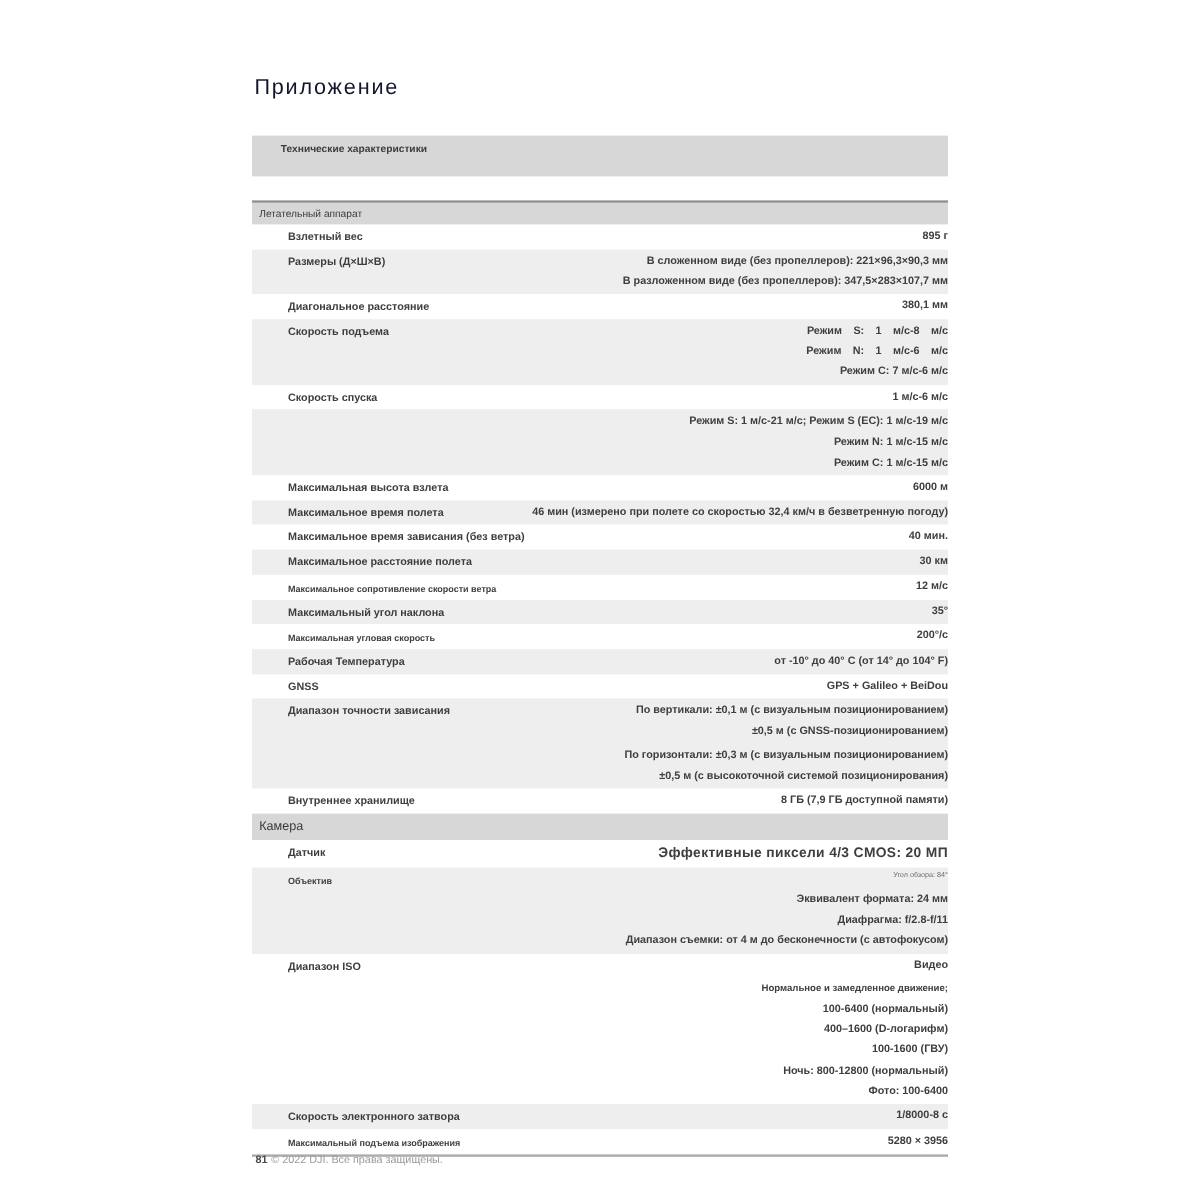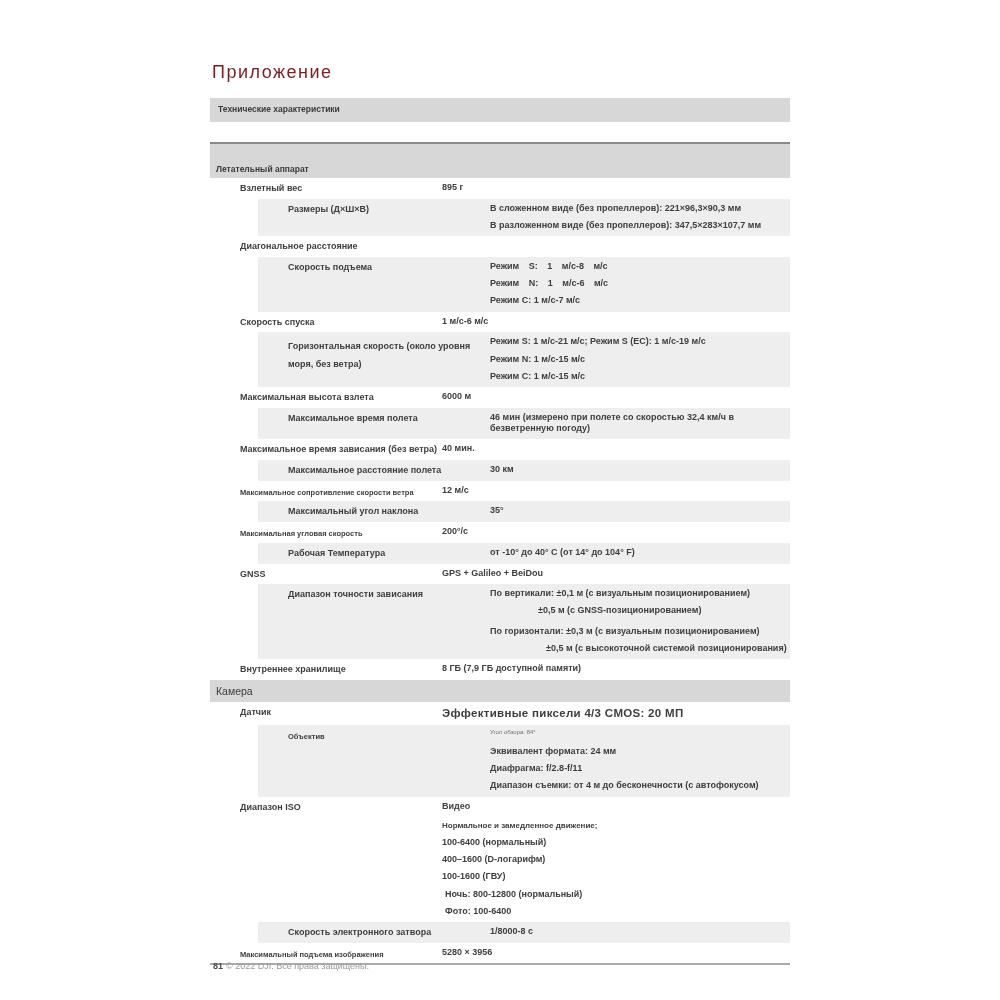--- a/index.html
+++ b/index.html
@@ -5,47 +5,47 @@
   html,body{margin:0;padding:0;}
   body{
     width:1000px;height:1000px;background:#ffffff;position:relative;
     font-family:"Liberation Sans","DejaVu Sans",sans-serif;
     color:var(--text,#3e3e3e);
     -webkit-font-smoothing:antialiased;
   }
   .content{position:absolute;left:210px;top:0;width:580px;}
   .page-title{
     font-size:18px;font-weight:400;letter-spacing:1.5px;
-    margin:62px 0 0 2px;color:#7f1d1d;
+    margin:62px 0 0 2px;color:#0f172a;
   }
   .header-bar{
-    margin-top:15px;background:var(--section-bar,#d7d7d7);
-    height:24px;line-height:22px;padding-left:8px;
+    margin-top:30px;background:var(--section-bar,#d7d7d7);
+    height:34px;line-height:22px;padding-left:24px;
     font-size:8.5px;font-weight:700;color:#3a3a3a;
   }
   .spec-table{
     margin-top:20px;
     border-top:2px solid var(--table-top-border,#8c8c8c);
     border-bottom:2px solid var(--table-bottom-border,#ababab);
   }
   .section-bar{
     background:var(--section-bar,#d7d7d7);
-    padding:20px 0 4px 6px;font-size:8.5px;font-weight:700;color:#3a3a3a;
+    padding:4px 0 4px 6px;font-size:8.5px;font-weight:400;color:#3a3a3a;
   }
   .section-bar.lg{font-size:10.5px;font-weight:400;padding:5px 0 5px 6px;}
   .row{display:flex;align-items:flex-start;padding:4px 0 4px 5px;}
-  .row.shade{background:var(--row-shade,#eeeeee);margin-left:48px;}
+  .row.shade{background:var(--row-shade,#eeeeee);}
   .label{
     width:202px;flex:none;font-size:9px;font-weight:700;
     line-height:1.3;padding-top:1px;padding-left:25px;
   }
   .row.tall-label .label{line-height:2.0;}
   .label.small{font-size:7.5px;padding-top:3px;}
   .vals{flex:1;font-size:9px;font-weight:700;line-height:1.25;}
-  .vline{margin-bottom:6px;}
+  .vline{margin-bottom:6px;text-align:right;}
   .vline:last-child{margin-bottom:1px;}
   .vline.gap{margin-top:9px;}
   .vline.gaps{margin-top:4px;}
   .vline.tiny{font-size:6px;color:#6f6f6f;font-weight:400;}
   .vline.sm{font-size:8px;}
   .vline.big{font-size:11.5px;letter-spacing:0.3px;}
   .vline.ind1{padding-left:48px;}
   .vline.ind2{padding-left:56px;}
   .vline.ind0{padding-left:3px;}
   .vline.wsp{word-spacing:7px;}
@@ -70,37 +70,39 @@
       </div>
       <div class="row shade">
         <div class="label">Размеры (Д×Ш×В)</div>
         <div class="vals">
           <div class="vline">В сложенном виде (без пропеллеров): 221×96,3×90,3 мм</div>
           <div class="vline">В разложенном виде (без пропеллеров): 347,5×283×107,7 мм</div>
         </div>
       </div>
       <div class="row">
         <div class="label">Диагональное расстояние</div>
+        <div class="vals">
+          <div class="vline">380,1 мм</div>
+        </div>
       </div>
       <div class="row shade">
         <div class="label">Скорость подъема</div>
         <div class="vals">
           <div class="vline wsp">Режим S: 1 м/с-8 м/с</div>
           <div class="vline wsp">Режим N: 1 м/с-6 м/с</div>
-          <div class="vline">Режим C: 1 м/с-7 м/с</div>
+          <div class="vline">Режим C: 7 м/с-6 м/с</div>
         </div>
       </div>
       <div class="row">
         <div class="label">Скорость спуска</div>
         <div class="vals">
           <div class="vline">1 м/с-6 м/с</div>
         </div>
       </div>
       <div class="row shade tall-label">
-        <div class="label">Горизонтальная скорость (около уровня моря, без ветра)</div>
         <div class="vals">
           <div class="vline">Режим S: 1 м/с-21 м/с; Режим S (EC): 1 м/с-19 м/с</div>
           <div class="vline">Режим N: 1 м/с-15 м/с</div>
           <div class="vline">Режим C: 1 м/с-15 м/с</div>
         </div>
       </div>
       <div class="row">
         <div class="label">Максимальная высота взлета</div>
         <div class="vals">
           <div class="vline">6000 м</div>

